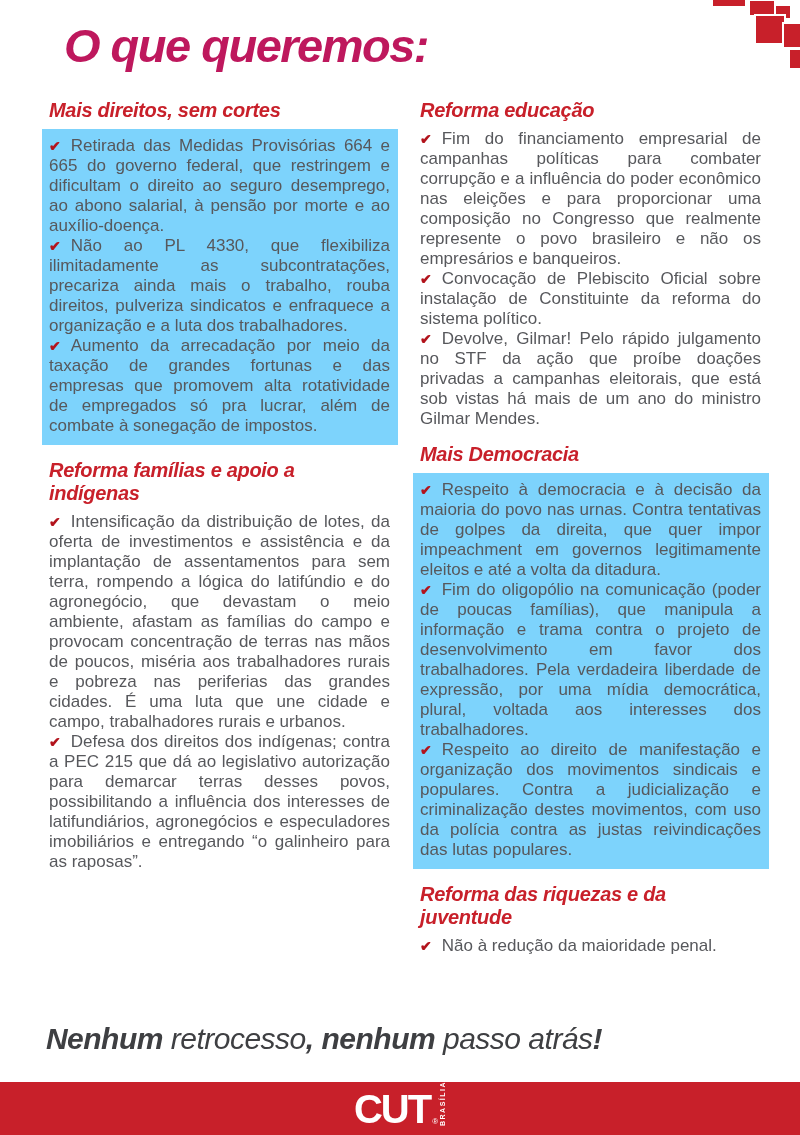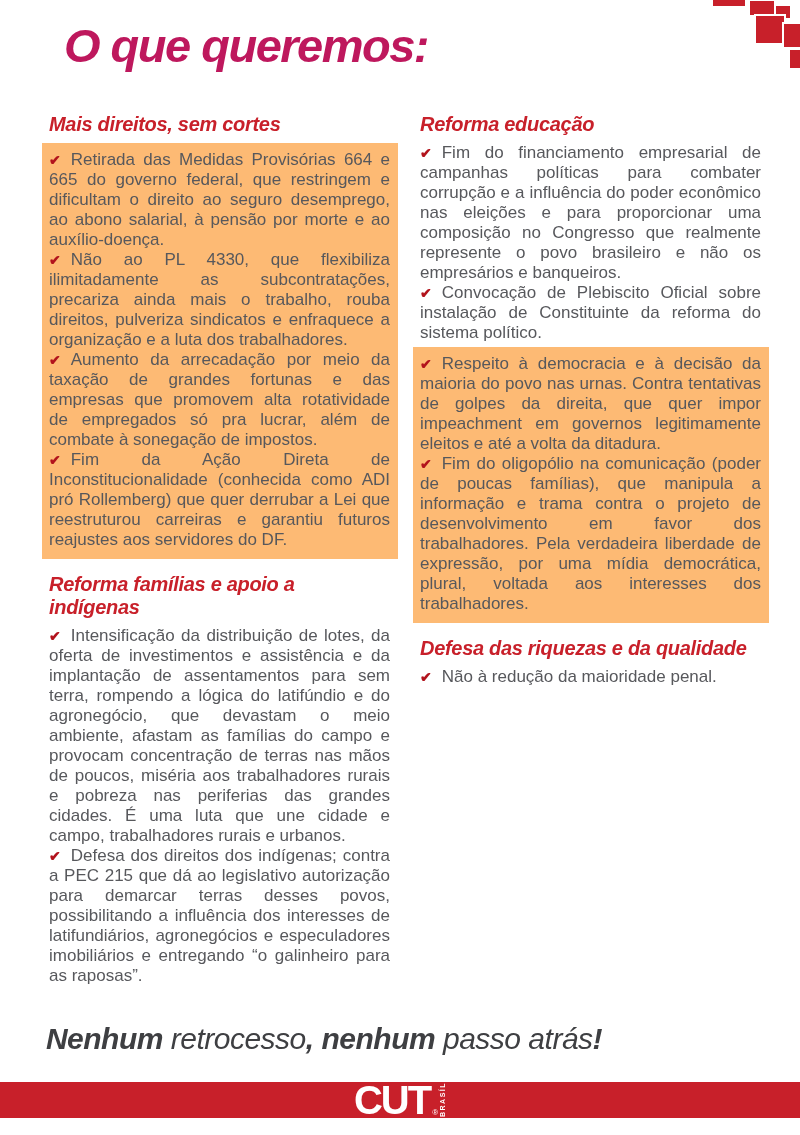--- a/index.html
+++ b/index.html
@@ -17,24 +17,24 @@
     color:#be185d;letter-spacing:-1.5px;white-space:nowrap;margin-left:28px;
   }
   
   .col{position:absolute;top:99px;width:341px;}
   .col-left{left:49px;}
   .col-right{left:420px;}
   .sec-heading{
     font-size:20px;font-weight:bold;font-style:italic;color:#c8202a;
     margin:14px 0 7px 0;letter-spacing:-0.3px;
   }
-  .col .sec-heading:first-child{margin-top:14px;}
+  .col .sec-heading:first-child{margin-top:0;}
   .sec-block{margin:0 0 4px 0;}
   .sec-block.highlight{
-    background:#fdba74;
+    background:#7dd3fc;
     margin-left:-7px;margin-right:-8px;
     padding:7px 8px 9px 7px;
   }
   .item{
     margin:0;padding:0;
     font-size:17px;line-height:20px;color:#57585c;
     text-align:justify;
   }
   .check{
     color:#b2131c;font-size:14px;font-weight:bold;
@@ -42,21 +42,21 @@
   }
   
   .tagline{
     position:absolute;left:0;top:1022px;width:648px;
     text-align:center;font-style:italic;font-size:30px;color:#3e3f42;
     letter-spacing:-0.5px;
   }
   .tl-bold{font-weight:bold;}
   
   .footer{
-    position:absolute;left:0;top:1082px;width:800px;height:36px;
+    position:absolute;left:0;top:1082px;width:800px;height:53px;
     background:#c8202a;display:flex;align-items:center;justify-content:center;
   }
   .cutlogo{display:flex;align-items:flex-end;position:relative;}
   .cut-text{
     color:#ffffff;font-weight:bold;font-size:40px;line-height:34px;
     letter-spacing:-2px;
   }
   .cut-side{display:flex;align-items:flex-end;margin-left:2px;}
   .cut-reg{color:#ffffff;font-size:8px;line-height:8px;margin:0 1px 0 0;}
   .cut-city{
@@ -80,39 +80,41 @@
     </div>
 
   <div class="title">O que queremos:</div>
 
   <div class="col col-left">
       <div class="sec-heading">Mais direitos, sem cortes</div>
       <div class="sec-block highlight">
         <p class="item"><span class="check">✔</span>Retirada das Medidas Provisórias 664 e 665 do governo federal, que restringem e dificultam o direito ao seguro desemprego, ao abono salarial, à pensão por morte e ao auxílio-doença.</p>
         <p class="item"><span class="check">✔</span>Não ao PL 4330, que flexibiliza ilimitadamente as subcontratações, precariza ainda mais o trabalho, rouba direitos, pulveriza sindicatos e enfraquece a organização e a luta dos trabalhadores.</p>
         <p class="item"><span class="check">✔</span>Aumento da arrecadação por meio da taxação de grandes fortunas e das empresas que promovem alta rotatividade de empregados só pra lucrar, além de combate à sonegação de impostos.</p>
-        <p class="item"><span class="check">✔</span>Fim da Ação Direta de Inconstitucionalidade (conhecida como ADI pró Rollemberg) que quer derrubar a Lei que reestruturou carreiras e garantiu futuros reajustes aos servidores do DF.</p>
       </div>
       <div class="sec-heading">Reforma famílias e apoio a indígenas</div>
       <div class="sec-block">
         <p class="item"><span class="check">✔</span>Intensificação da distribuição de lotes, da oferta de investimentos e assistência e da implantação de assentamentos para sem terra, rompendo a lógica do latifúndio e do agronegócio, que devastam o meio ambiente, afastam as famílias do campo e provocam concentração de terras nas mãos de poucos, miséria aos trabalhadores rurais e pobreza nas periferias das grandes cidades. É uma luta que une cidade e campo, trabalhadores rurais e urbanos.</p>
         <p class="item"><span class="check">✔</span>Defesa dos direitos dos indígenas; contra a PEC 215 que dá ao legislativo autorização para demarcar terras desses povos, possibilitando a influência dos interesses de latifundiários, agronegócios e especuladores imobiliários e entregando “o galinheiro para as raposas”.</p>
       </div>
     </div>
   <div class="col col-right">
       <div class="sec-heading">Reforma educação</div>
       <div class="sec-block">
         <p class="item"><span class="check">✔</span>Fim do financiamento empresarial de campanhas políticas para combater corrupção e a influência do poder econômico nas eleições e para proporcionar uma composição no Congresso que realmente represente o povo brasileiro e não os empresários e banqueiros.</p>
         <p class="item"><span class="check">✔</span>Convocação de Plebiscito Oficial sobre instalação de Constituinte da reforma do sistema político.</p>
+        <p class="item"><span class="check">✔</span>Devolve, Gilmar! Pelo rápido julgamento no STF da ação que proíbe doações privadas a campanhas eleitorais, que está sob vistas há mais de um ano do ministro Gilmar Mendes.</p>
       </div>
+      <div class="sec-heading">Mais Democracia</div>
       <div class="sec-block highlight">
         <p class="item"><span class="check">✔</span>Respeito à democracia e à decisão da maioria do povo nas urnas. Contra tentativas de golpes da direita, que quer impor impeachment em governos legitimamente eleitos e até a volta da ditadura.</p>
         <p class="item"><span class="check">✔</span>Fim do oligopólio na comunicação (poder de poucas famílias), que manipula a informação e trama contra o projeto de desenvolvimento em favor dos trabalhadores. Pela verdadeira liberdade de expressão, por uma mídia democrática, plural, voltada aos interesses dos trabalhadores.</p>
+        <p class="item"><span class="check">✔</span>Respeito ao direito de manifestação e organização dos movimentos sindicais e populares. Contra a judicialização e criminalização destes movimentos, com uso da polícia contra as justas reivindicações das lutas populares.</p>
       </div>
-      <div class="sec-heading">Defesa das riquezas e da qualidade</div>
+      <div class="sec-heading">Reforma das riquezas e da juventude</div>
       <div class="sec-block">
         <p class="item"><span class="check">✔</span>Não à redução da maioridade penal.</p>
       </div>
     </div>
 
   <div class="tagline"><span class="tl-bold">Nenhum </span><span class="tl-reg">retrocesso</span><span class="tl-bold">, nenhum </span><span class="tl-reg">passo atrás</span><span class="tl-bold">!</span></div>
 
   <div class="footer">
     <div class="cutlogo">
       <span class="cut-text">CUT</span>

